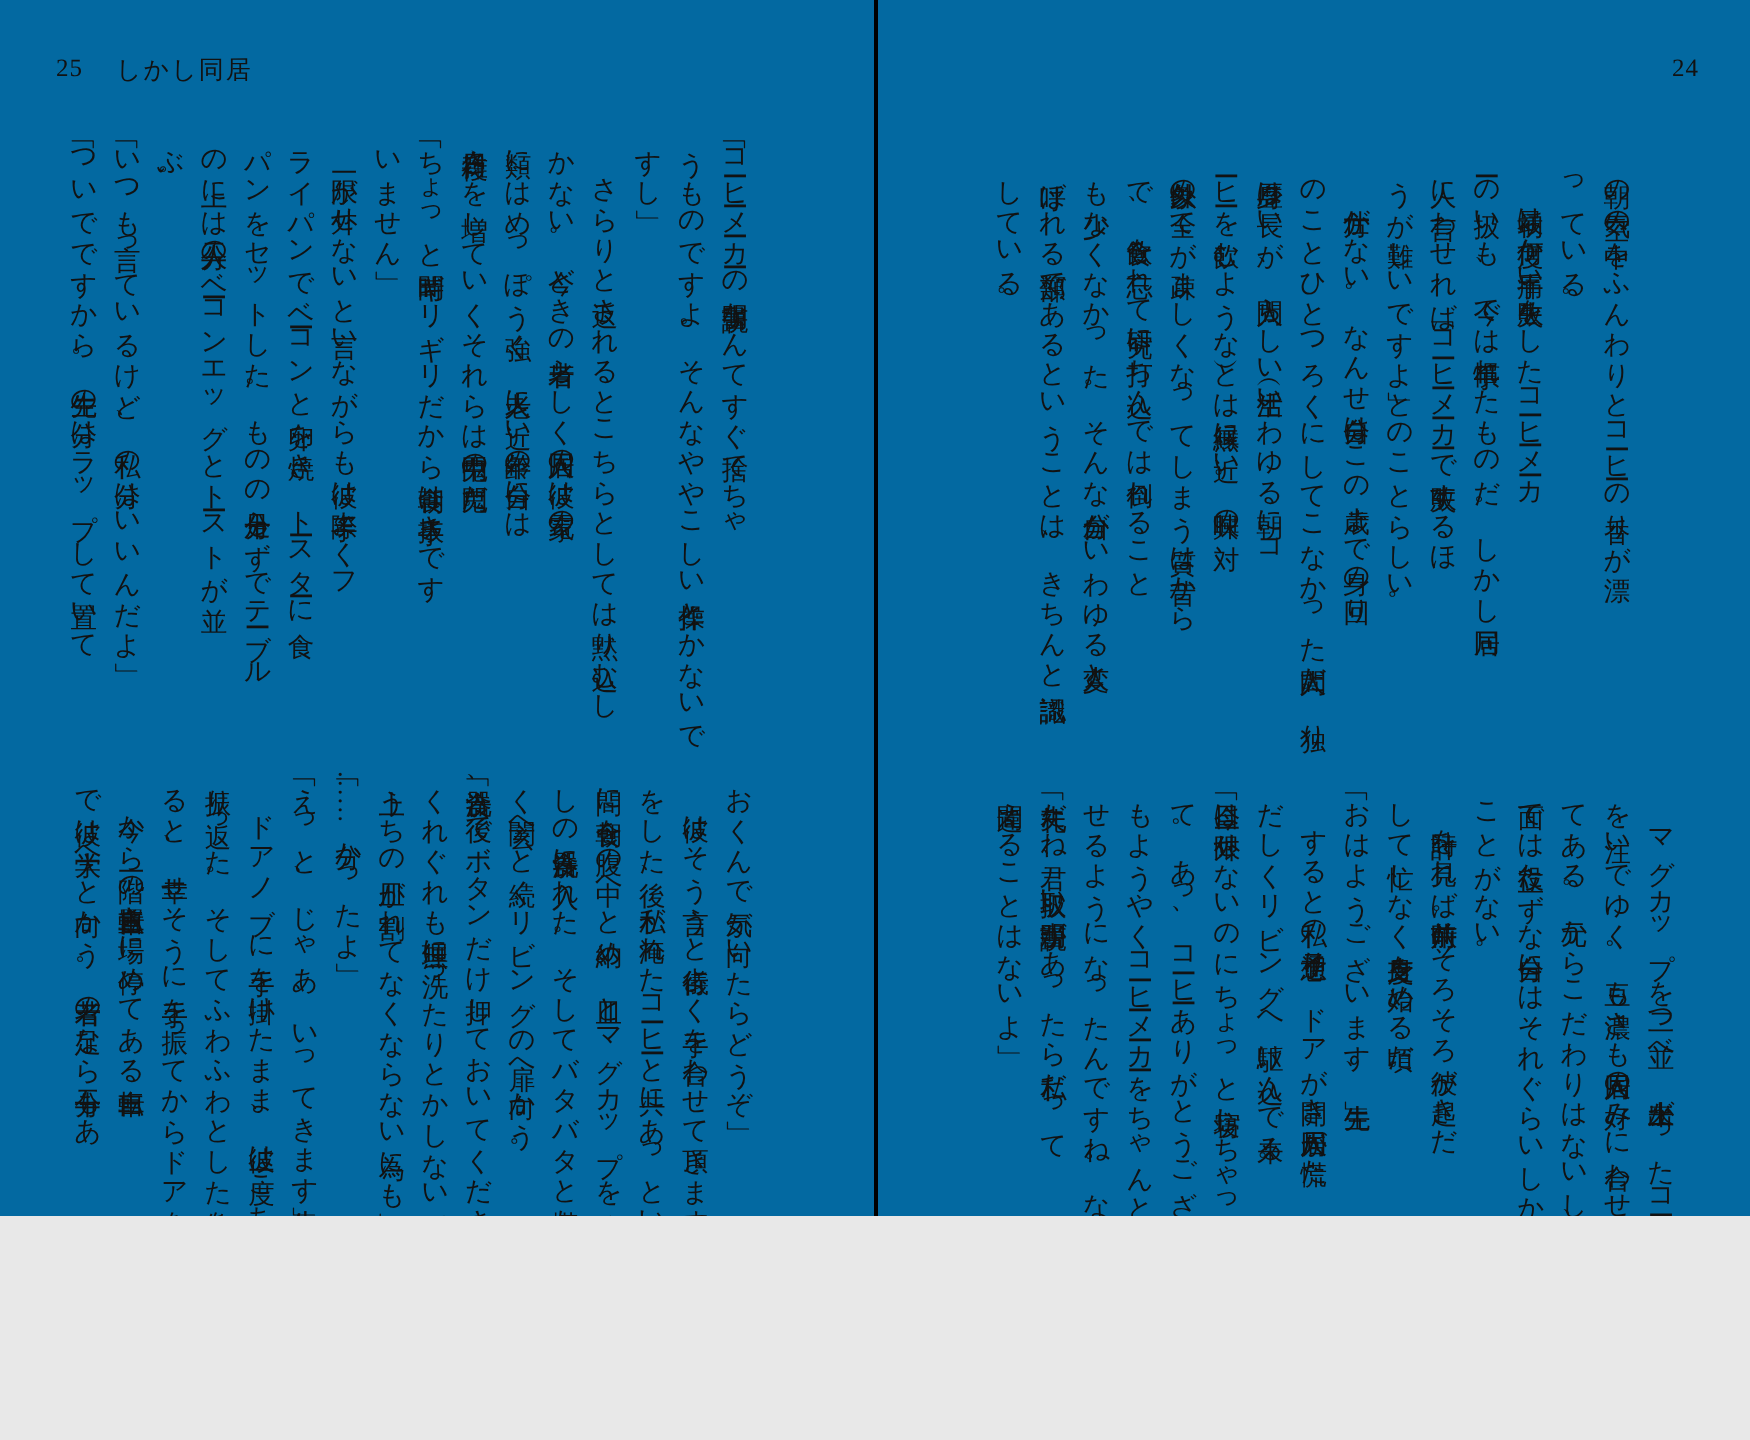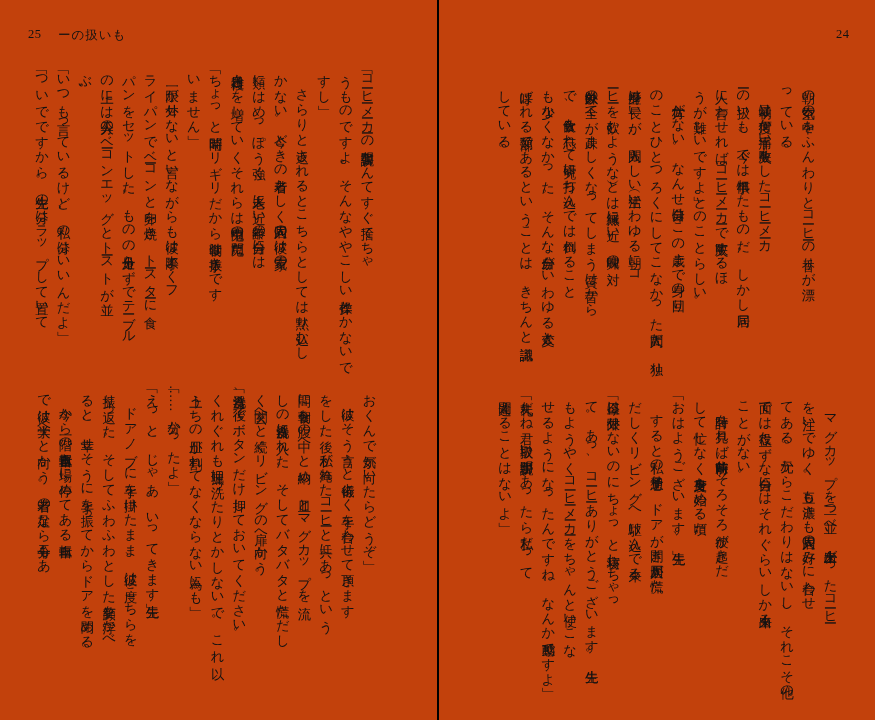--- a/index.html
+++ b/index.html
@@ -1,20 +1,20 @@
 <!DOCTYPE html>
 <html><head>
 <meta charset="utf-8">
 <style>
   html, body { margin: 0; padding: 0; background: #e8e8e8; }
   .spread {
     position: relative;
     width: 875px;
-    height: 720px;
-    background: #c2410c;
+    height: 608px;
+    background: #0369a1;
     overflow: hidden;
     font-family: "Liberation Serif", "DejaVu Serif", serif;
     color: #121212;
   }
   .divider {
     position: absolute;
     left: 437px;
     top: 0;
     width: 2px;
     height: 720px;
@@ -52,21 +52,21 @@
 </style>
 </head>
 <body>
 
 <div class="spread">
 
   <div class="divider"></div>
 
   <section>
     <span class="running-head" id="head-25-num">25</span>
-    <span class="running-head" id="head-25-title">ーの扱いも</span>
+    <span class="running-head" id="head-25-title">しかし同居</span>
     <div class="band" id="p25-top">
         <div class="col">「コーヒーメーカーの説明書なんてすぐ捨てちゃ</div>
         <div class="col">うものですよ。そんなややこしい操作とかないで</div>
         <div class="col">すし」</div>
         <div class="col">　さらりと返されるとこちらとしては黙り込むし</div>
         <div class="col">かない。今どきの若者らしく同居人の彼は家電の</div>
         <div class="col">類にはめっぽう強く、老人に近い年齢の自分には</div>
         <div class="col">日々複雑さを増していくそれらは鬼門中の鬼門だ。</div>
         <div class="col">「ちょっと時間ギリギリだから朝食は手抜きです</div>
         <div class="col">いません」</div>

